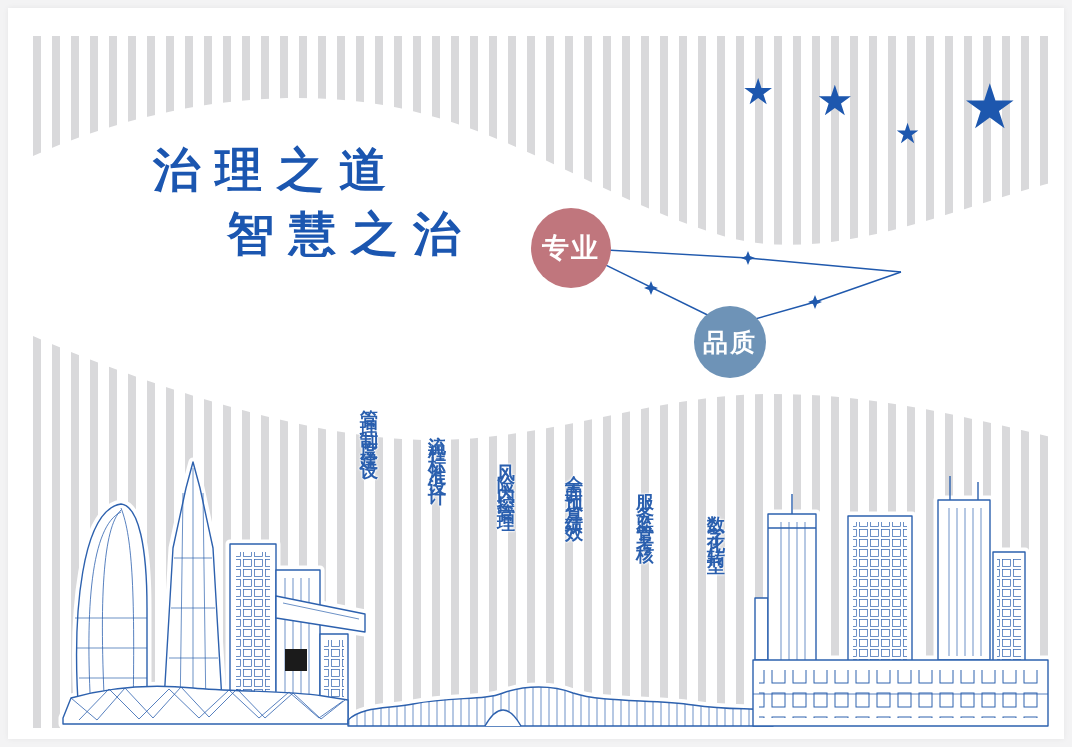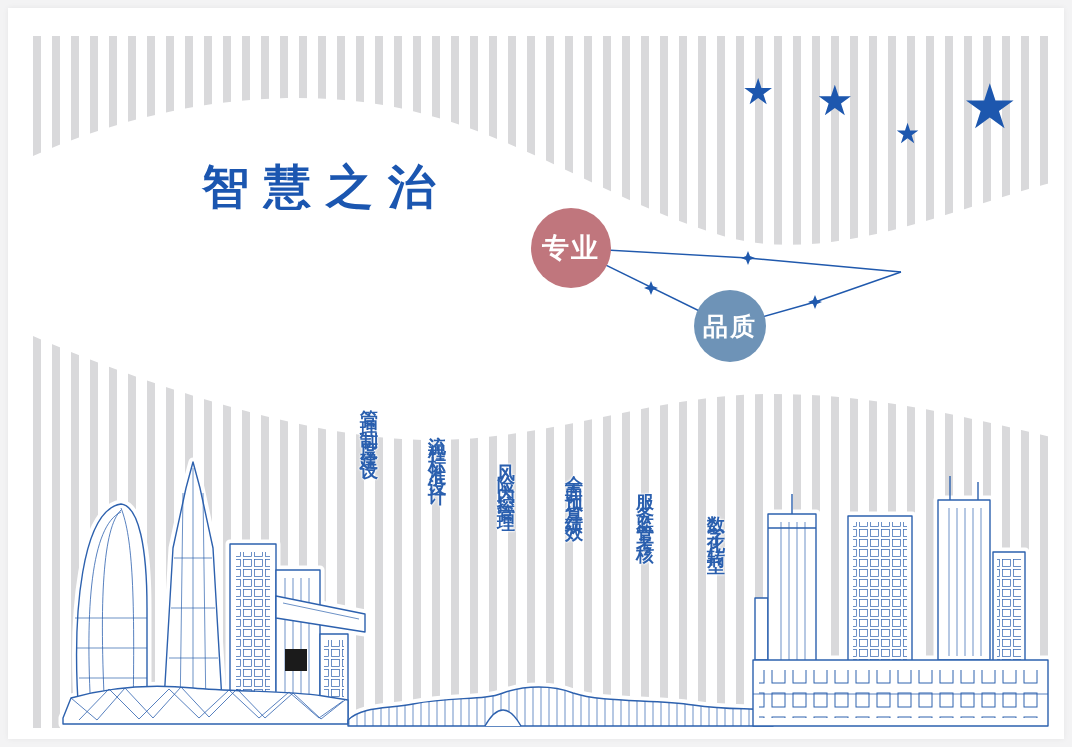--- a/index.html
+++ b/index.html
@@ -7,30 +7,30 @@
   .page{position:relative;width:1072px;height:747px;background:#f3f3f4;overflow:hidden;}
   .card{position:absolute;left:8px;top:8px;right:8px;bottom:8px;background:#ffffff;box-shadow:0 0 6px rgba(0,0,0,.06);}
   .poster{position:absolute;left:25px;top:28px;width:1022px;height:692px;overflow:hidden;
           background:repeating-linear-gradient(90deg,#d9d9db 0px,#d9d9db 8px,#ffffff 8px,#ffffff 19px);}
   .wave,.network,.skyline{position:absolute;left:0;top:0;}
   .wave{width:1022px;height:692px;}
   .network{width:1022px;height:692px;pointer-events:none;}
   .skyline{width:1022px;height:280px;top:412px;}
   .title{position:absolute;left:120px;top:110px;color:#1b56b0;font-weight:800;line-height:1;}
   .title .t1{font-size:47px;letter-spacing:15px;}
-  .title .t2{font-size:47px;letter-spacing:15px;margin-left:49px;margin-top:17px;}
+  .title .t2{font-size:47px;letter-spacing:15px;margin-left:74px;margin-top:17px;}
   .star{position:absolute;color:#1d57ae;line-height:1;}
   .s1{left:709px;top:38px;font-size:36px;}
   .s2{left:783px;top:44px;font-size:42px;}
   .s3{left:862px;top:84px;font-size:28px;}
   .s4{left:929px;top:40px;font-size:62px;}
   .node{position:absolute;border-radius:50%;display:flex;align-items:center;justify-content:center;
         color:#ffffff;font-weight:800;}
   .node-pro{left:498px;top:172px;width:80px;height:80px;background:#c0767d;font-size:27px;letter-spacing:2px;}
-  .node-qua{left:661px;top:254px;width:72px;height:72px;background:#6e93b7;font-size:25px;letter-spacing:2px;}
+  .node-qua{left:661px;top:270px;width:72px;height:72px;background:#6e93b7;font-size:25px;letter-spacing:2px;}
   .node-dee{left:829px;top:197px;width:78px;height:78px;background:#b28341;font-size:26px;letter-spacing:2px;}
   .pillar{position:absolute;writing-mode:vertical-rl;text-orientation:upright;color:#2a5fae;
           font-weight:700;font-size:18px;letter-spacing:10px;line-height:22px;
           text-shadow:0 0 2px #fff,0 0 2px #fff,0 0 3px #fff;}
   .p1{left:325px;top:360px;}
   .p2{left:393px;top:386px;}
   .p3{left:462px;top:414px;}
   .p4{left:530px;top:424px;}
   .p5{left:601px;top:444px;}
   .p6{left:672px;top:466px;}
@@ -138,20 +138,21 @@
       </svg>
 
       <div class="node node-pro">
         <span>专业</span>
       </div>
       <div class="node node-qua">
         <span>品质</span>
       </div>
 
       <div class="title">
+        <div class="t1">治理之道</div>
         <div class="t2">智慧之治</div>
       </div>
 
       <span class="star s1">★</span>
       <span class="star s2">★</span>
       <span class="star s3">★</span>
       <span class="star s4">★</span>
 
       <div class="pillar p1">管理制度建设</div>
       <div class="pillar p2">流程标准设计</div>

